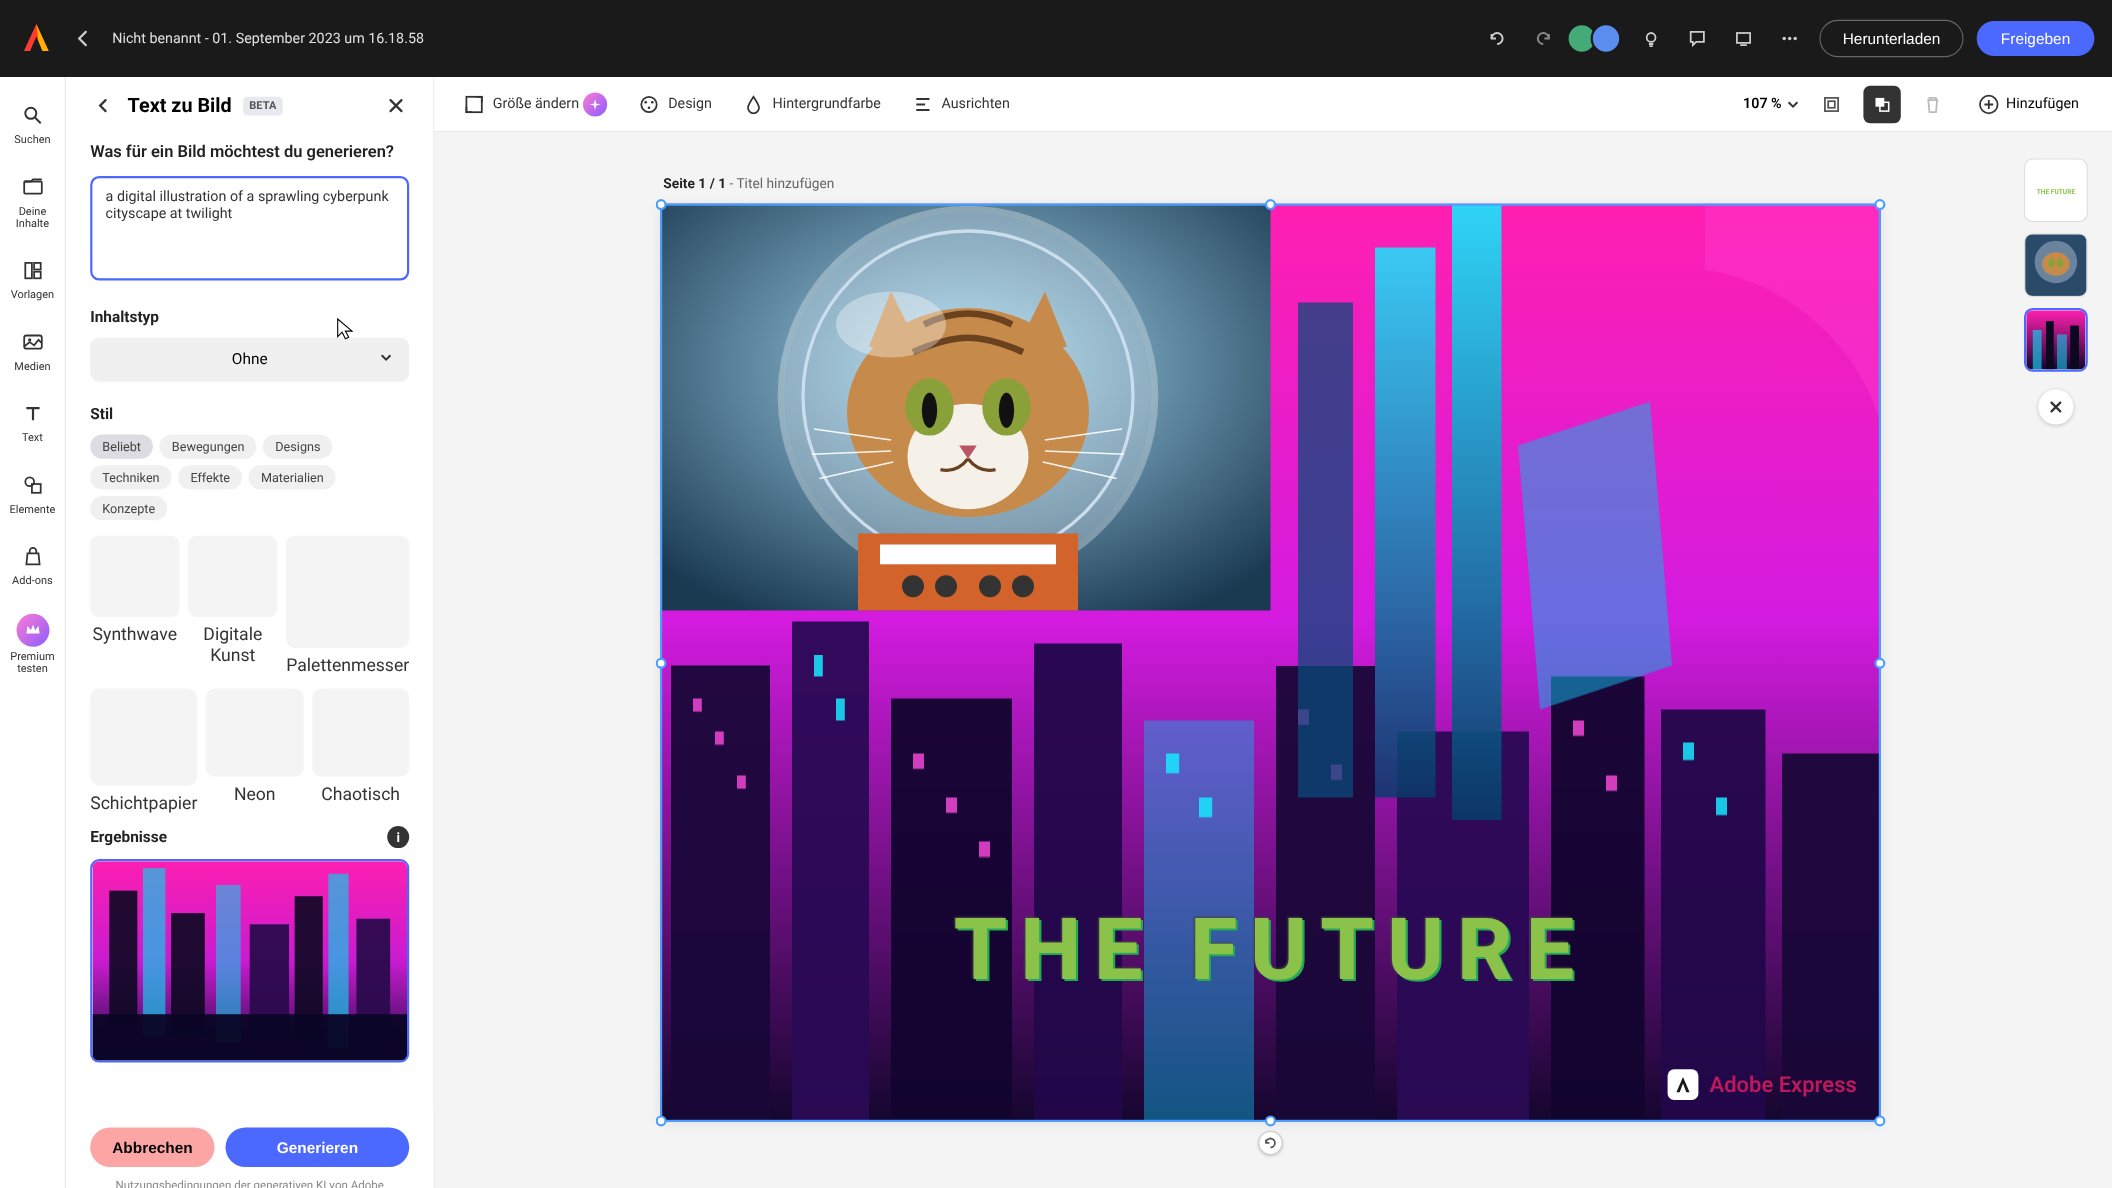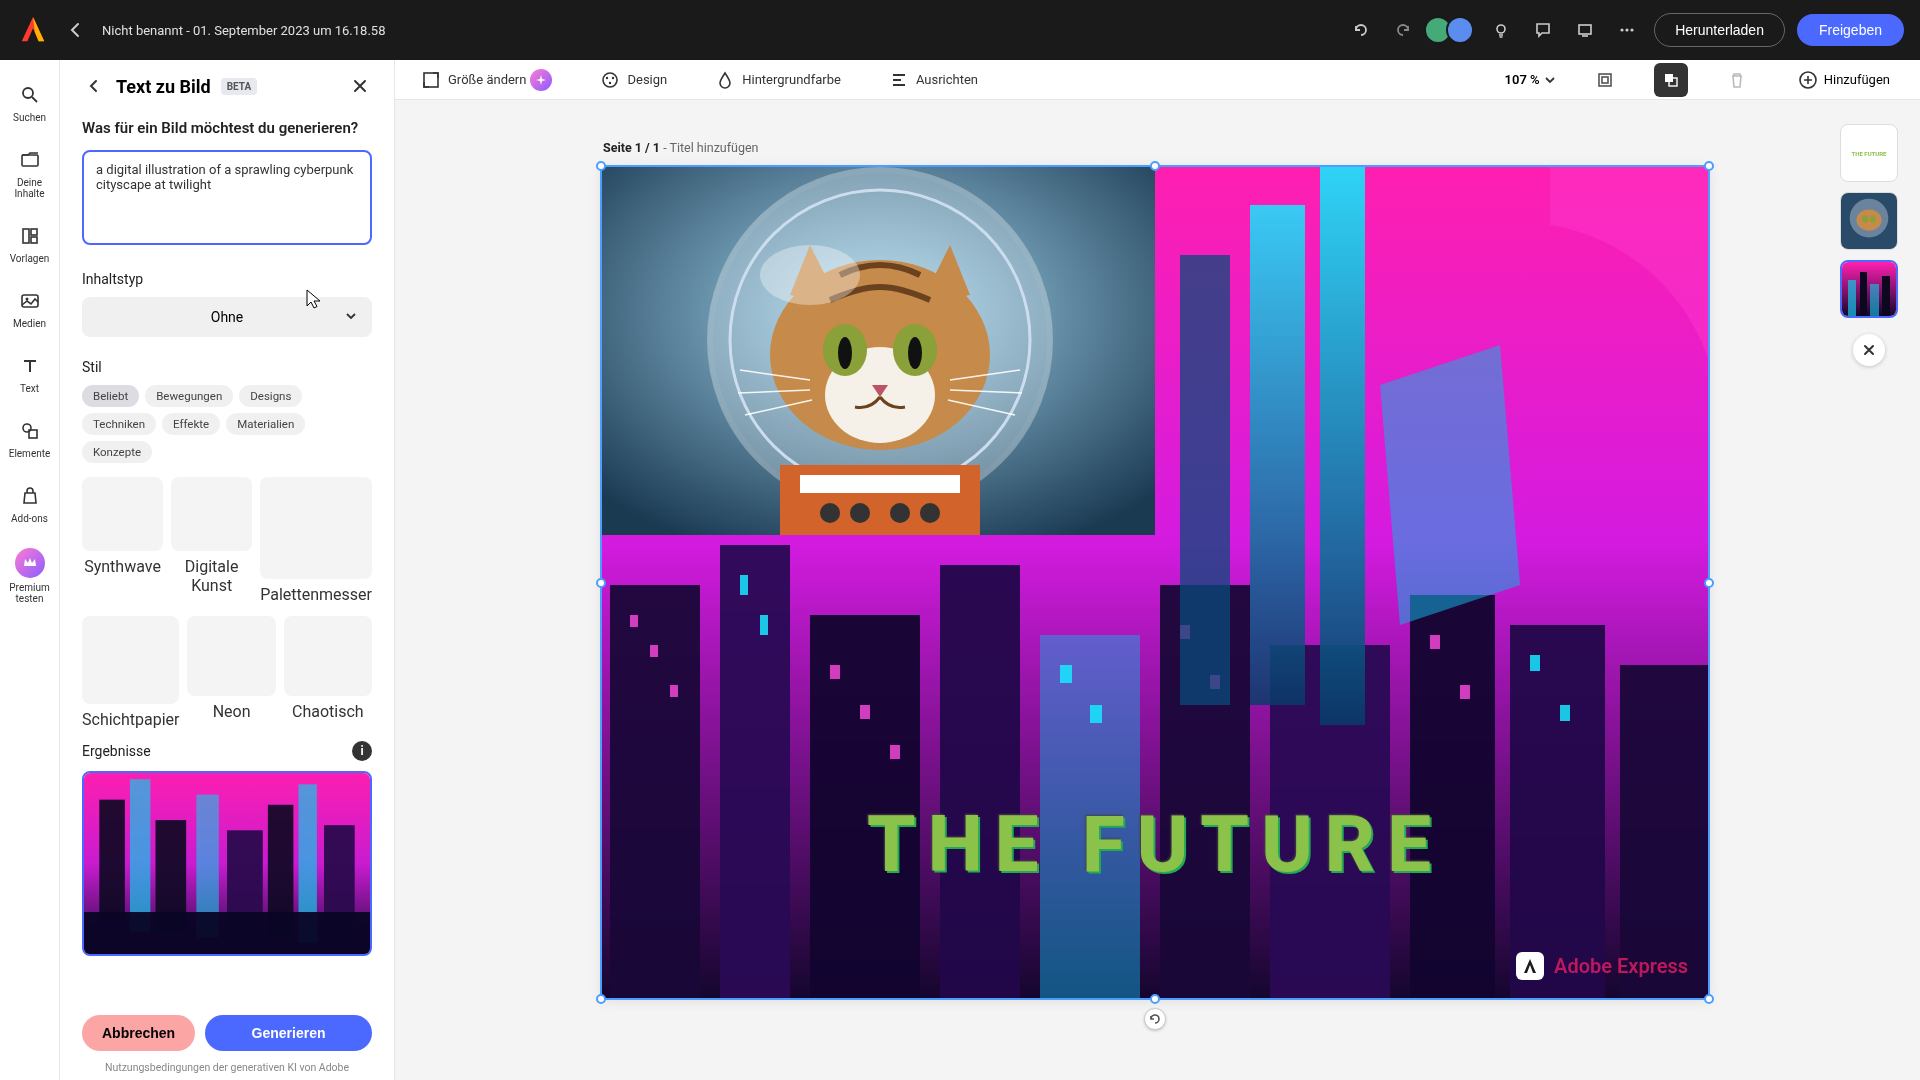--- a/index.html
+++ b/index.html
@@ -1,19 +1,19 @@
 <!DOCTYPE html>
 <html><head>
 <meta charset="utf-8">
 <style>
   * { box-sizing: border-box; margin: 0; padding: 0; }
   body { font-family: -apple-system, BlinkMacSystemFont, "Segoe UI", Roboto, Arial, sans-serif; background: #f5f5f5; overflow: hidden; width:1920px; height:1080px; position:relative; }
   
   
-  .header { height: 60px; background: #1a1a1a; display: flex; align-items: center; padding: 0 16px; color: #fff; gap: 12px; }
+  .header { height: 70px; background: #1a1a1a; display: flex; align-items: center; padding: 0 16px; color: #fff; gap: 12px; }
   .logo { width: 34px; height: 34px; display:flex; align-items:center; justify-content:center; }
   .logo svg { width: 30px; height: 30px; }
   .back-btn { width:28px; height:28px; display:flex; align-items:center; justify-content:center; color:#ccc; cursor:pointer; border-radius:4px;}
   .doc-title { font-size: 13px; color: #e0e0e0; flex: 0 0 auto; }
   .header-spacer { flex: 1; }
   .header-icon { width: 30px; height: 30px; display:flex; align-items:center; justify-content:center; color:#ccc; cursor:pointer; border-radius:6px; }
   .avatar-cluster { display:flex; align-items:center; }
   .avatar { width:28px; height:28px; border-radius:50%; background:#4a7; display:inline-block; margin-left:-6px; border:2px solid #1a1a1a;}
   .avatar.av2 { background:#5b8def; }
   .btn-outline { padding: 8px 20px; border:1px solid #666; border-radius:20px; color:#fff; font-size:14px; background:transparent; cursor:pointer; }
@@ -32,21 +32,21 @@
   
   .panel { width: 335px; background:#fff; border-right:1px solid #e6e6e6; display:flex; flex-direction:column; position:relative;}
   .panel-scroll { overflow-y:auto; flex:1; padding: 14px 22px 0 22px; }
   .panel-header { display:flex; align-items:center; gap:10px; margin-bottom:20px; }
   .panel-back { width:24px; height:24px; display:flex; align-items:center; justify-content:center; cursor:pointer;}
   .panel-title { font-size:18px; font-weight:700; }
   .beta-badge { background:#e8e8f0; color:#555; font-size:10px; font-weight:700; padding:3px 6px; border-radius:4px;}
   .panel-close { margin-left:auto; width:24px; height:24px; cursor:pointer; display:flex; align-items:center; justify-content:center;}
   .prompt-label { font-size:15px; font-weight:600; color:#222; margin-bottom:12px; line-height:1.35;}
   .prompt-box { width:100%; border:2px solid #4b68ff; border-radius:8px; padding:10px 12px; font-size:13px; min-height:95px; resize:none; font-family:inherit; color:#333;}
-  .section-label { font-size:14px; font-weight:400; color:#222; margin-top:22px; margin-bottom:10px;}
+  .section-label { font-size:14px; font-weight:700; color:#222; margin-top:22px; margin-bottom:10px;}
   .select-row { position:relative;}
   .select { width:100%; background:#f0f0f0; border:none; border-radius:8px; padding:12px 14px; font-size:14px; text-align:center; cursor:pointer; display:flex; align-items:center; justify-content:center; gap:6px;}
   .select .chev { position:absolute; right:14px;}
   .chips { display:flex; flex-wrap:wrap; gap:6px; margin-bottom:14px;}
   .chip { background:#f0f0f0; border-radius:12px; padding:4px 11px; font-size:11.5px; cursor:pointer; color:#444;}
   .chip.active { background:#dcdce2; }
   .style-grid { display:flex; gap:8px; margin-bottom:12px;}
   .style-item { flex:1; text-align:center;}
   .style-thumb { width:100%; aspect-ratio:1.1; background:#f4f4f4; border-radius:8px; margin-bottom:6px;}
   .style-name { font-size:16px; color:#333;}
@@ -54,21 +54,21 @@
   .info-ic { width:20px; height:20px; background:#333; color:#fff; border-radius:50%; display:flex; align-items:center; justify-content:center; font-size:12px; font-weight:700;}
   .result-img { width:100%; border:2px solid #4b68ff; border-radius:8px; margin-top:10px; height:185px; overflow:hidden;}
   .panel-footer { padding:16px 22px 8px; border-top:0; background:#fff;}
   .footer-btns { display:flex; gap:10px; margin-bottom:10px;}
   .btn-cancel { flex:0 0 auto; padding:10px 20px; background:#fca5a5; border:none; border-radius:22px; font-size:14px; font-weight:600; cursor:pointer;}
   .btn-generate { flex:1; padding:10px 20px; background:#4b68ff; color:#fff; border:none; border-radius:22px; font-size:14px; font-weight:600; cursor:pointer;}
   .terms { font-size:10.5px; color:#888; text-align:center;}
   
   
   .canvas-area { flex:1; display:flex; flex-direction:column; position:relative; background:#f4f4f4;}
-  .toolbar { height:40px; background:#fff; border-bottom:1px solid #e6e6e6; display:flex; align-items:center; padding:0 18px; gap:32px;}
+  .toolbar { height:50px; background:#fff; border-bottom:1px solid #e6e6e6; display:flex; align-items:center; padding:0 18px; gap:12px;}
   .tb-btn { display:flex; align-items:center; gap:7px; font-size:13px; color:#333; cursor:pointer; padding:6px 8px; border-radius:6px;}
   .tb-btn .tbi { width:20px; height:20px; display:flex; align-items:center; justify-content:center;}
   .sparkle { width:22px; height:22px; background:linear-gradient(135deg,#ff7bd3,#8b5cff); border-radius:50%; display:flex; align-items:center; justify-content:center; color:#fff; margin-left:-3px;}
   .tb-spacer { flex:1;}
   .zoom { display:flex; align-items:center; gap:4px; font-size:13px; font-weight:600; cursor:pointer;}
   .tb-icon { width:34px; height:34px; display:flex; align-items:center; justify-content:center; cursor:pointer; border-radius:6px; color:#444;}
   .tb-icon.dark { background:#333; color:#fff;}
   .add-btn { display:flex; align-items:center; gap:6px; padding:6px 12px; font-size:13px; cursor:pointer;}
   
   .canvas-wrap { flex:1; position:relative; overflow:hidden;}

